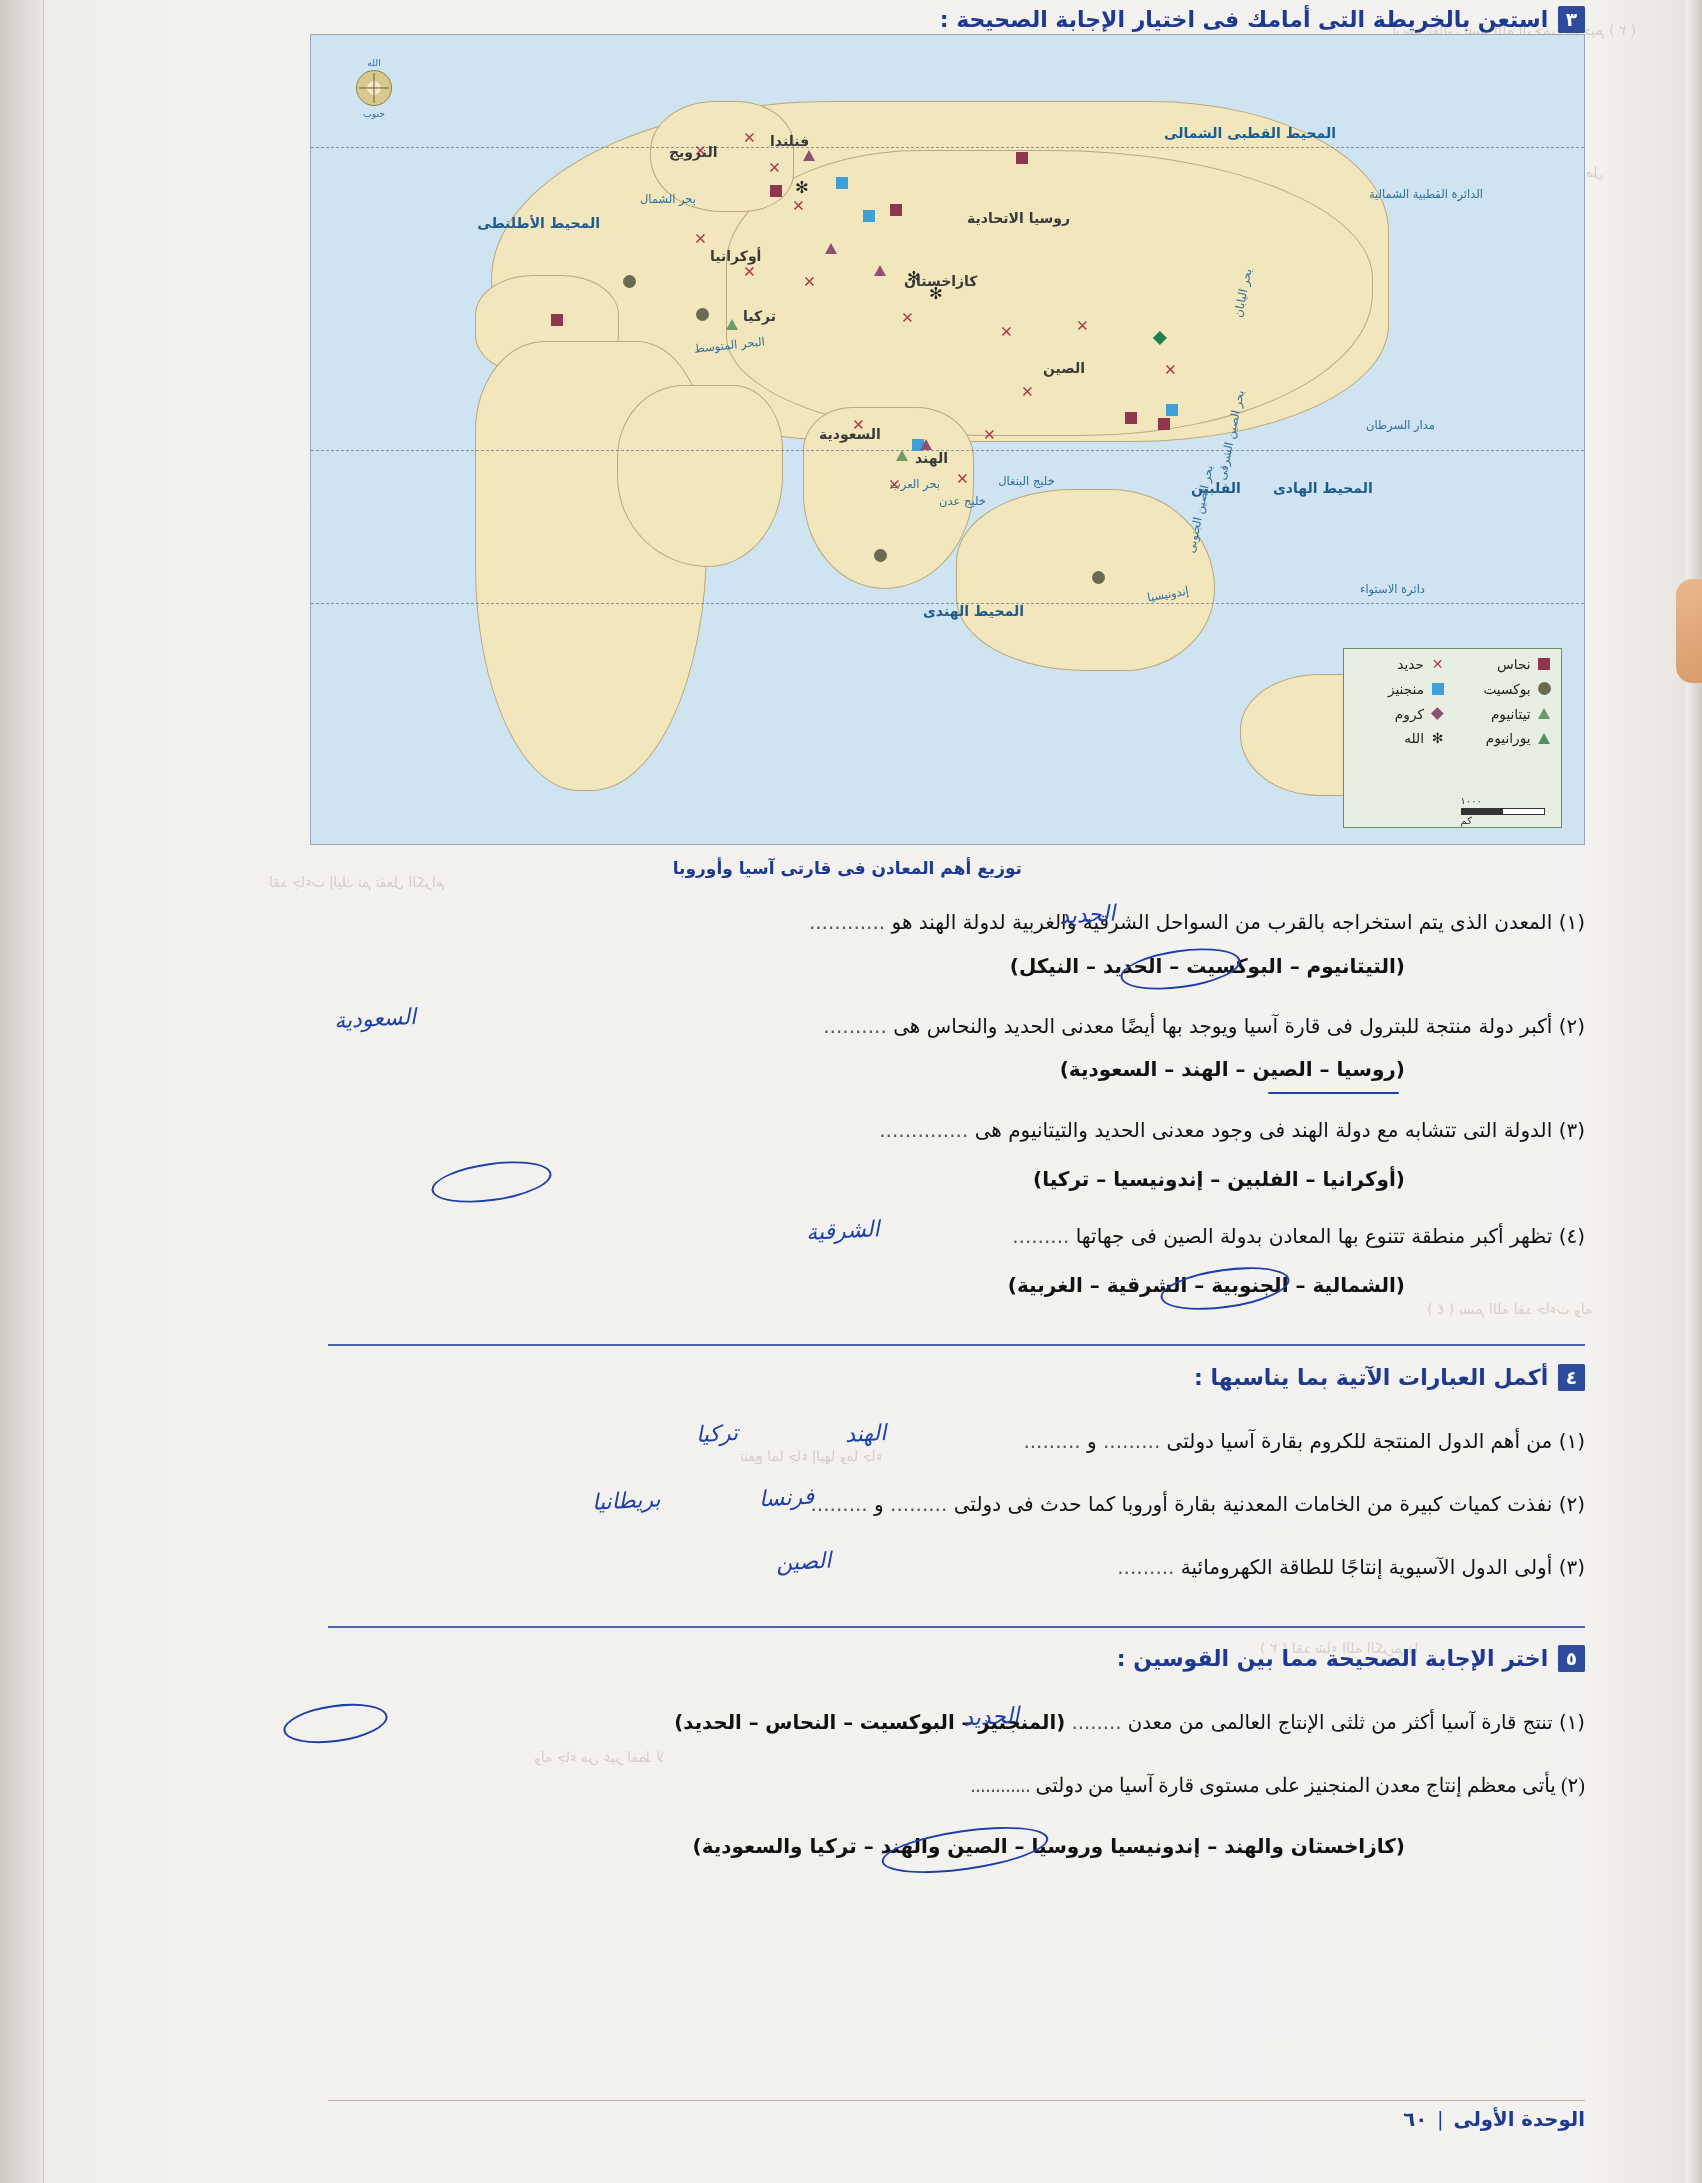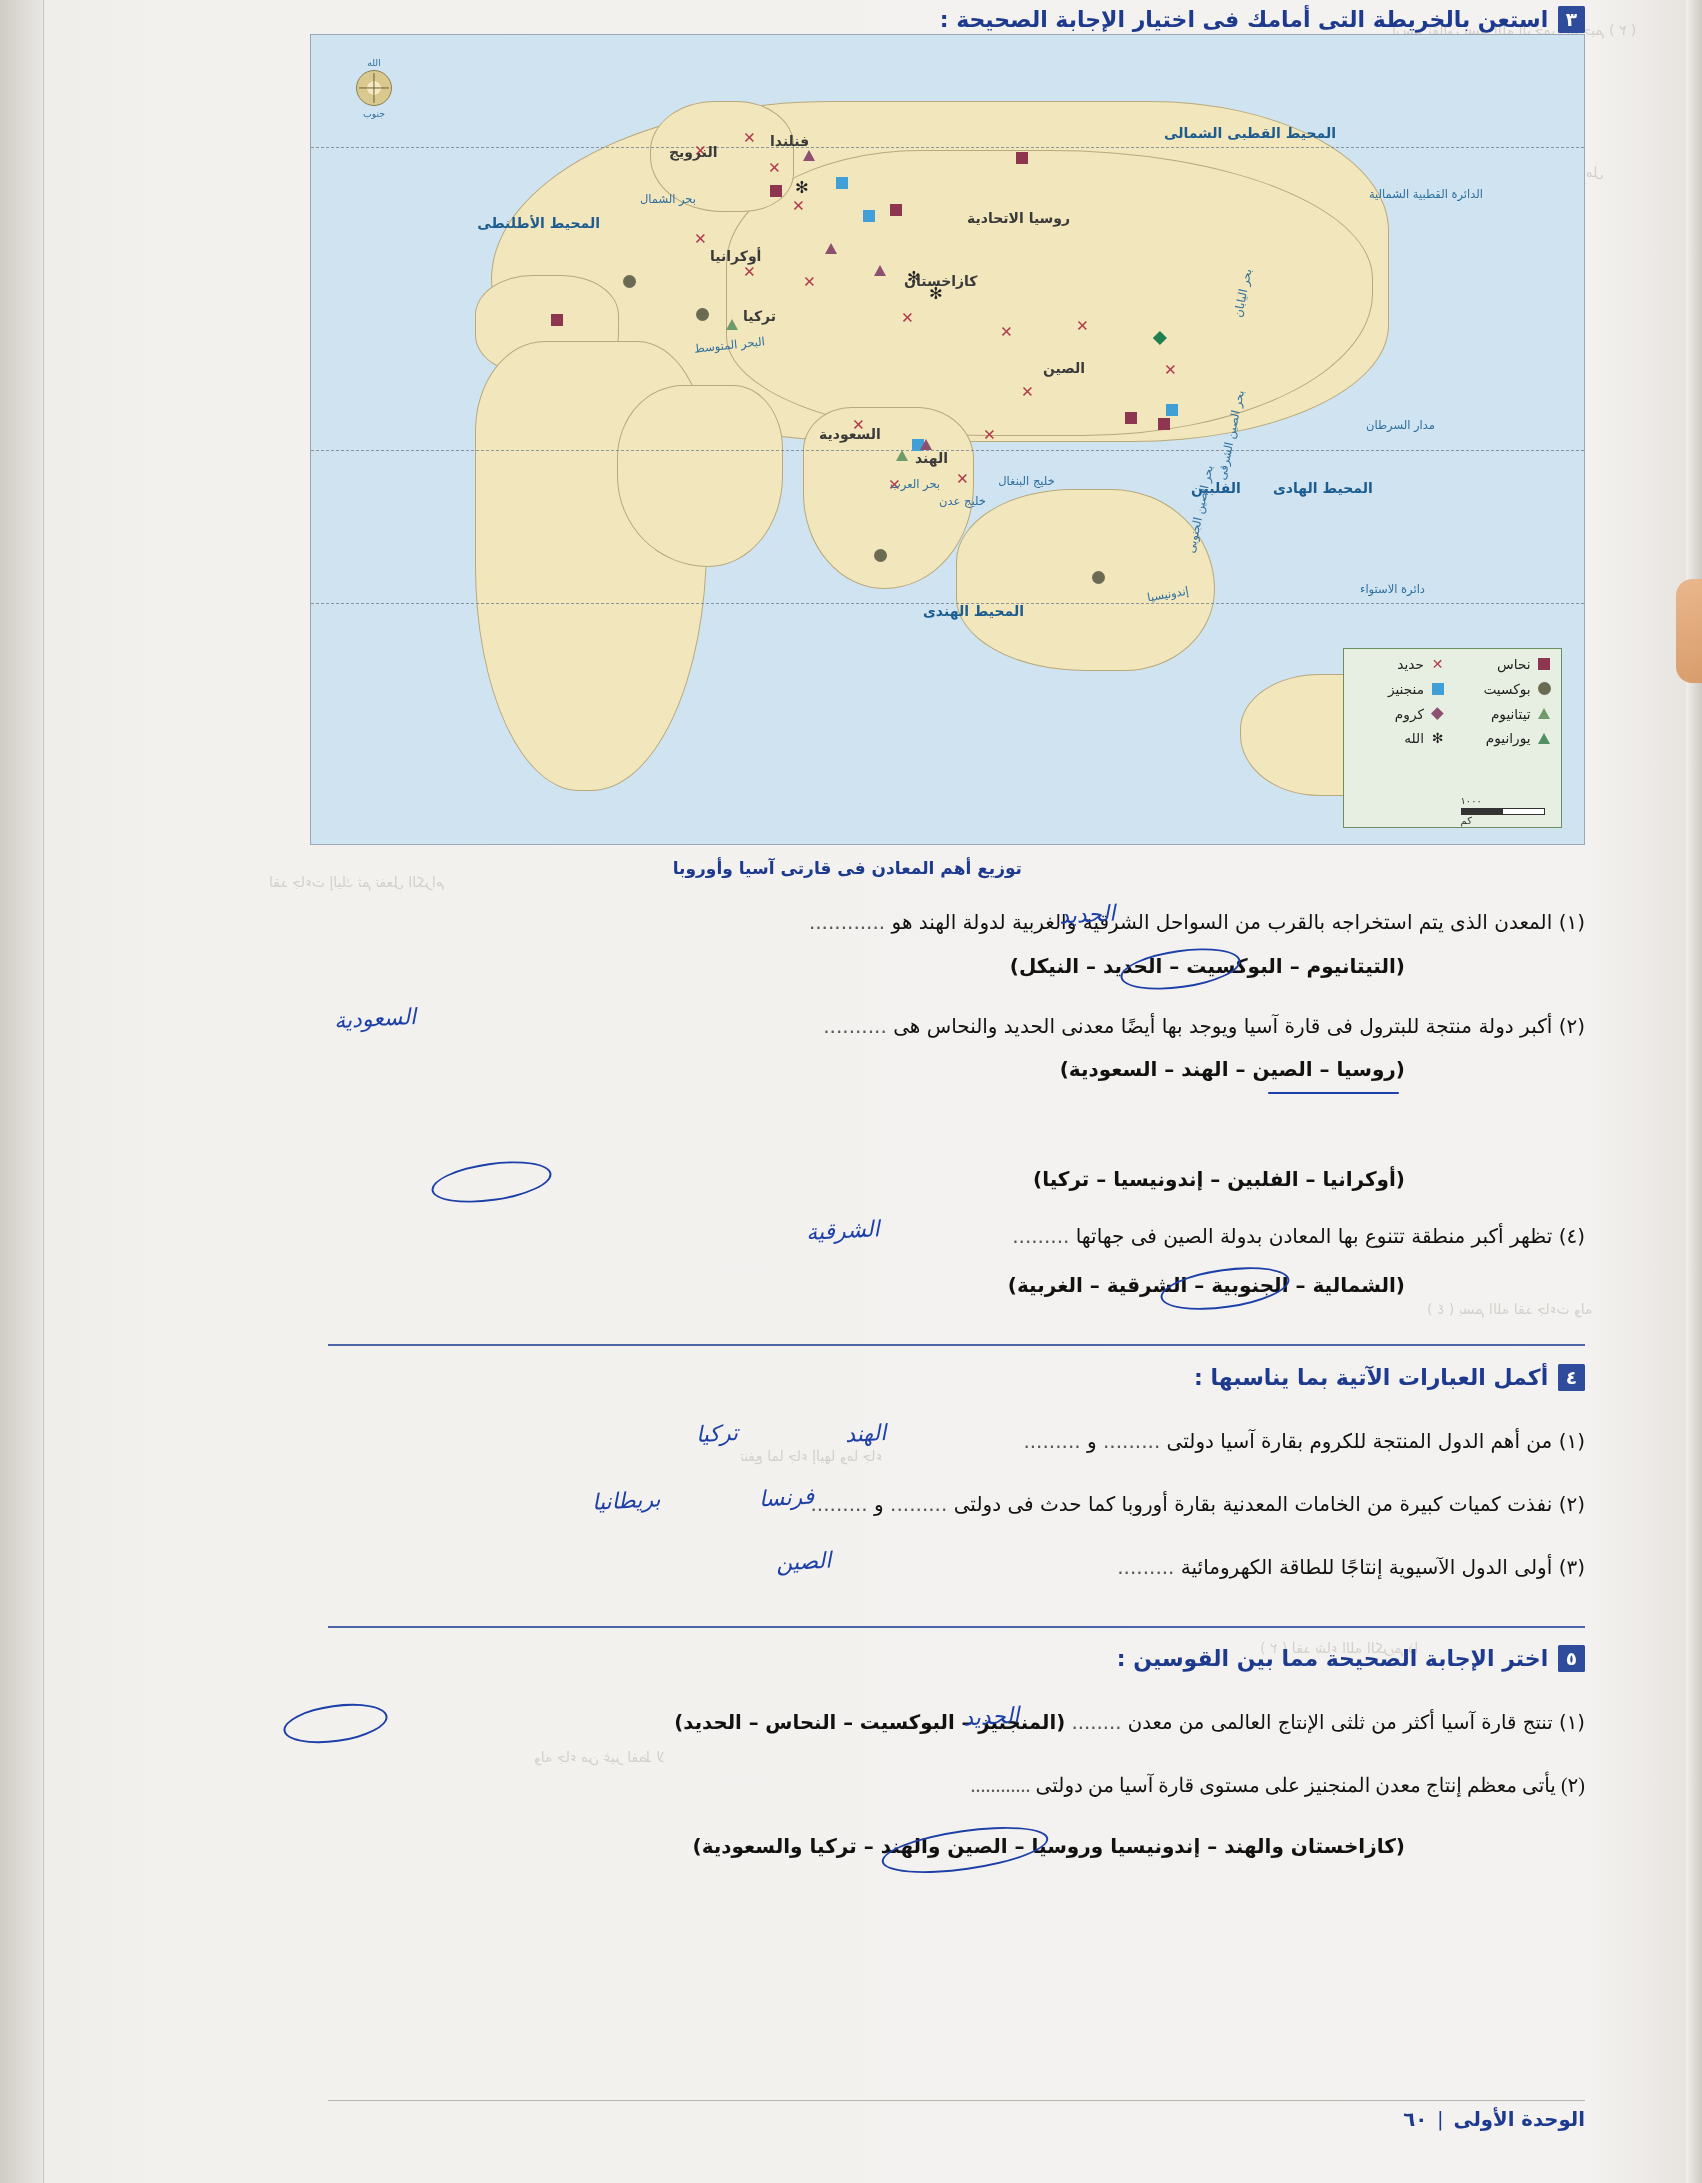--- a/index.html
+++ b/index.html
@@ -381,20 +381,25 @@
 
     <div class="qline" style="right:82px;top:1014px;">
       <span>(٢)</span>
       <span>أكبر دولة منتجة للبترول فى قارة آسيا ويوجد بها أيضًا معدنى الحديد والنحاس هى</span>
       <span class="dots">..........</span>
     </div>
     <div class="hand" style="right:1251px;top:1006px;">السعودية</div>
     <div class="opts" style="right:262px;top:1057px;">(روسيا – الصين – الهند – السعودية)</div>
     <div class="underline-mark" style="right:268px;top:1092px;width:131px;"></div>
 
+    <div class="qline" style="right:82px;top:1118px;">
+      <span>(٣)</span>
+      <span>الدولة التى تتشابه مع دولة الهند فى وجود معدنى الحديد والتيتانيوم هى</span>
+      <span class="dots">..............</span>
+    </div>
     <div class="opts" style="right:262px;top:1167px;">(أوكرانيا – الفلبين – إندونيسيا – تركيا)</div>
     <div class="ellipse-mark" style="right:1115px;top:1163px;width:117px;height:34px;"></div>
 
     <div class="qline" style="right:82px;top:1224px;">
       <span>(٤)</span>
       <span>تظهر أكبر منطقة تتنوع بها المعادن بدولة الصين فى جهاتها</span>
       <span class="dots">.........</span>
     </div>
     <div class="hand" style="right:787px;top:1218px;">الشرقية</div>
     <div class="opts" style="right:262px;top:1273px;">(الشمالية – الجنوبية – الشرقية – الغربية)</div>

